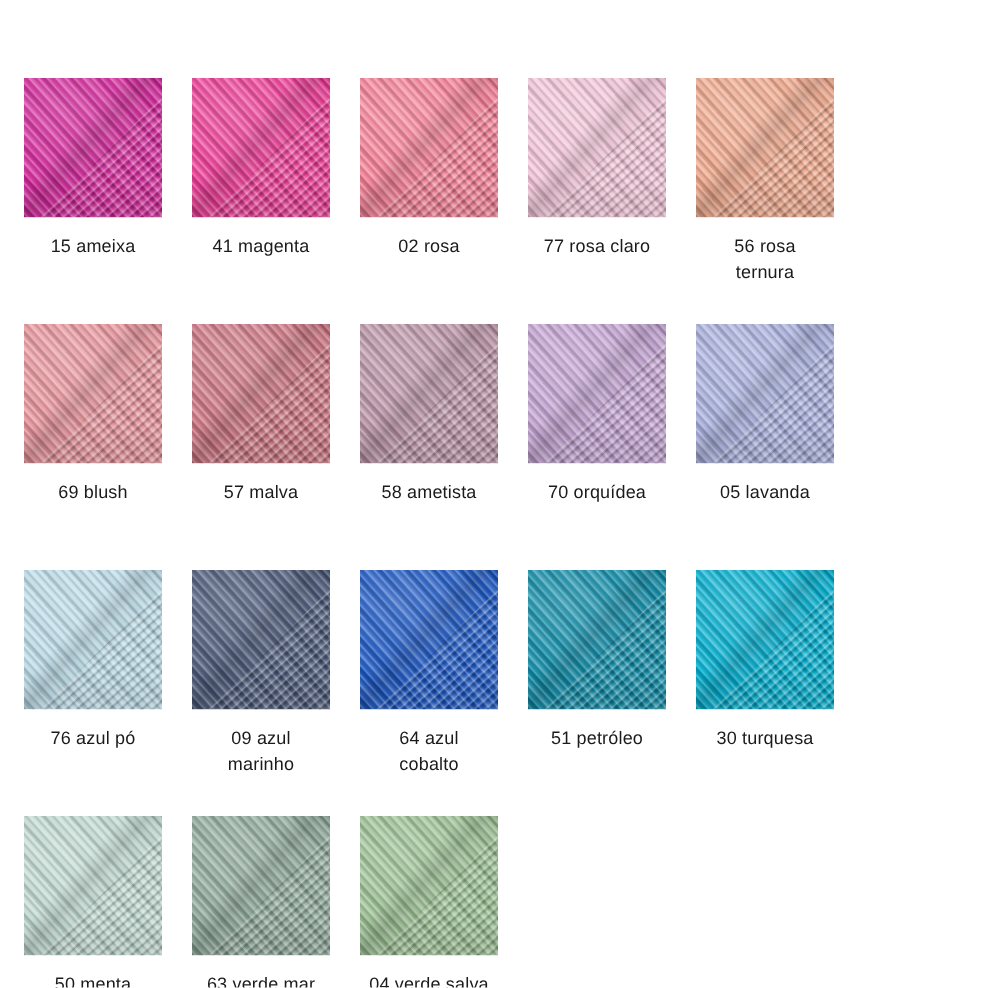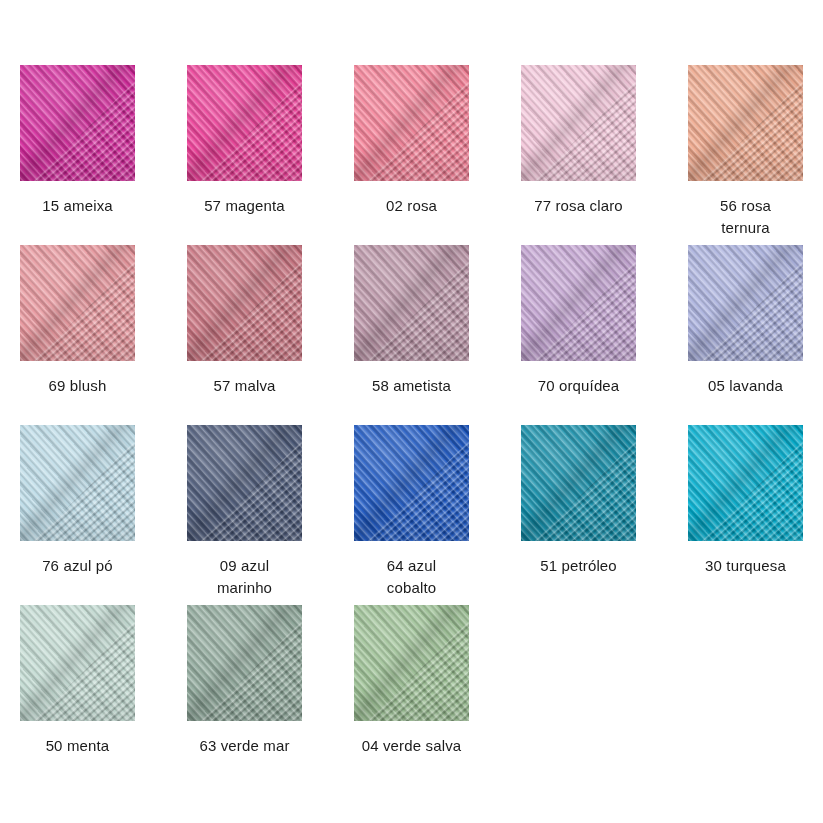--- a/index.html
+++ b/index.html
@@ -20,20 +20,21 @@
     box-sizing: border-box;
     width: 823px;
     height: 823px;
     padding: 65px 0 16px 20px;
     display: grid;
     grid-template-columns: repeat(5, 115px);
     grid-column-gap: 52px;
     grid-template-rows: repeat(4, 180px);
     grid-row-gap: 0px;
     align-content: start;
+    gap: 25px;
   }
 
   .swatch-cell {
     width: 115px;
     display: flex;
     flex-direction: column;
     align-items: center;
   }
 
   
@@ -140,21 +141,21 @@
       <div class="swatch-label">15 ameixa</div>
     </div>
     <div class="swatch-cell">
       <div class="yarn-chip" style="--c: #ED3B96;">
         <div class="ply"></div>
         <div class="twist"></div>
         <div class="cross"></div>
         <div class="fold"></div>
         <div class="shade"></div>
       </div>
-      <div class="swatch-label">57 magenta</div>
+      <div class="swatch-label">41 magenta</div>
     </div>
     <div class="swatch-cell">
       <div class="yarn-chip" style="--c: #F67F96;">
         <div class="ply"></div>
         <div class="twist"></div>
         <div class="cross"></div>
         <div class="fold"></div>
         <div class="shade"></div>
       </div>
       <div class="swatch-label">02 rosa</div>

